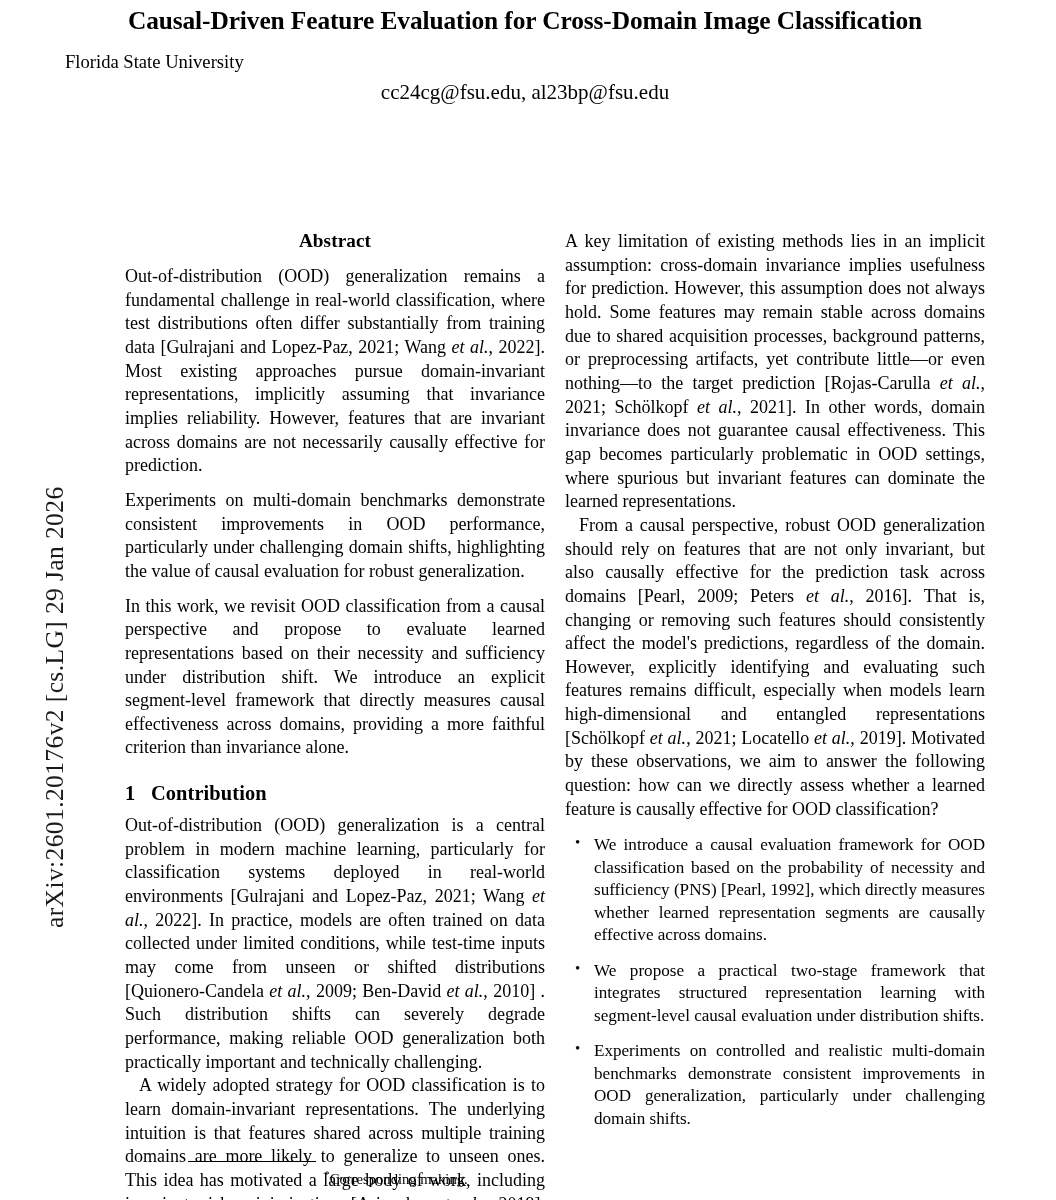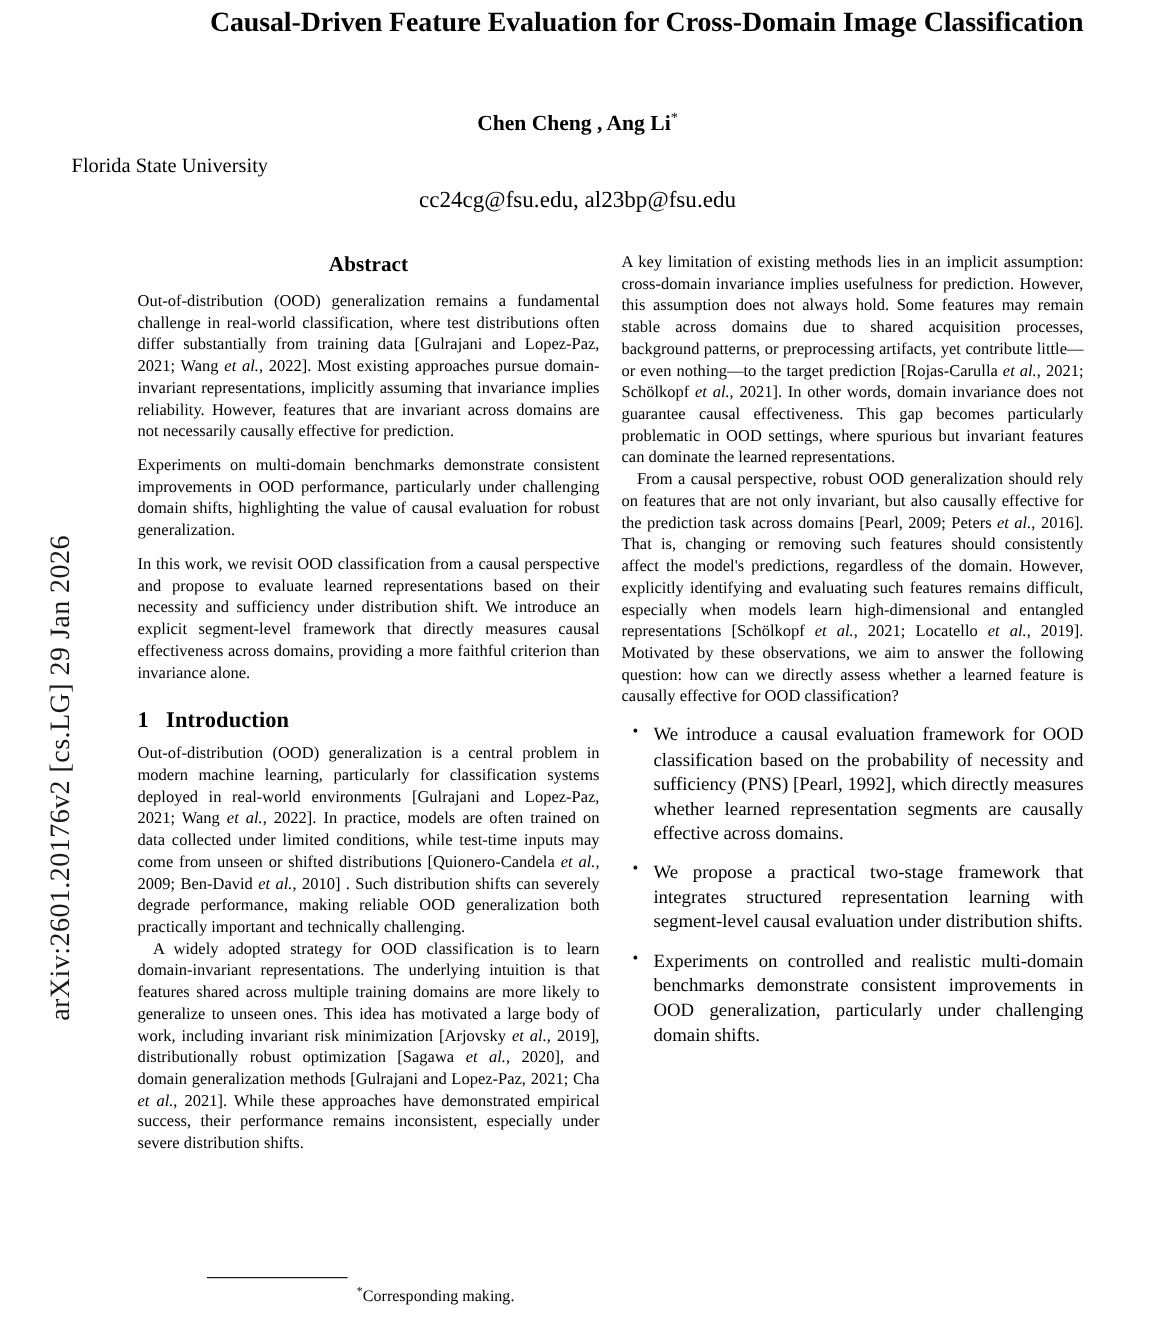--- a/index.html
+++ b/index.html
@@ -42,21 +42,21 @@
     position: absolute;
     left: 62px;
     top: 0;
     width: 994px;
     height: 1200px;
   }
 
   .paper-title {
     font-size: 25.4px;
     font-weight: bold;
-    text-align: right;
+    text-align: center;
     letter-spacing: -0.1px;
     margin: 0;
     padding-top: 5px;
     line-height: 1.22;
     width: 920px;
     margin-left: 3px;
   }
 
   .authors {
     text-align: center;
@@ -102,21 +102,21 @@
 
   .abstract-head {
     text-align: center;
     font-size: 19.2px;
     font-weight: bold;
     margin: 0 0 13px 0;
     letter-spacing: 0.1px;
   }
 
   p.body {
-    font-size: 15px;
+    font-size: 18px;
     line-height: 1.315;
     text-align: justify;
     text-justify: inter-word;
     margin: 0;
     hyphens: none;
   }
   p.body + p.body { text-indent: 14px; }
   p.noindent { text-indent: 0 !important; }
   p.gap-before { margin-top: 11px; }
 
@@ -178,39 +178,36 @@
 <body>
 
 <div class="arxiv-stamp">
   <div class="stamp-text">arXiv:2601.20176v2  [cs.LG]  29 Jan 2026</div>
 </div>
 
 <div class="page">
 
   <h1 class="paper-title">Causal-Driven Feature Evaluation for Cross-Domain Image Classification</h1>
 
-  <div class="authors">
-    <span>Chen Cheng ,  Ang Li</span><sup>*</sup>
-  </div>
 
   <div class="affiliation">Florida State University</div>
   <div class="emails">cc24cg@fsu.edu, al23bp@fsu.edu</div>
 
   <div class="columns">
 
     <div class="col col-left">
 
       <div class="abstract-head">Abstract</div>
 
       <p class="body noindent">Out-of-distribution (OOD) generalization remains a fundamental challenge in real-world classification, where test distributions often differ substantially from training data [Gulrajani and Lopez-Paz, 2021; Wang <em>et al.</em>, 2022]. Most existing approaches pursue domain-invariant representations, implicitly assuming that invariance implies reliability. However, features that are invariant across domains are not necessarily causally effective for prediction.</p>
       <p class="body gap-before noindent">Experiments on multi-domain benchmarks demonstrate consistent improvements in OOD performance, particularly under challenging domain shifts, highlighting the value of causal evaluation for robust generalization.</p>
       <p class="body gap-before noindent">In this work, we revisit OOD classification from a causal perspective and propose to evaluate learned representations based on their necessity and sufficiency under distribution shift. We introduce an explicit segment-level framework that directly measures causal effectiveness across domains, providing a more faithful criterion than invariance alone.</p>
 
       <div class="section-head">
-        <span class="num">1</span><span>Introduction</span>
+        <span class="num">1</span><span>Contribution</span>
       </div>
 
       <p class="body noindent">Out-of-distribution (OOD) generalization is a central problem in modern machine learning, particularly for classification systems deployed in real-world environments [Gulrajani and Lopez-Paz, 2021; Wang <em>et al.</em>, 2022]. In practice, models are often trained on data collected under limited conditions, while test-time inputs may come from unseen or shifted distributions [Quionero-Candela <em>et al.</em>, 2009; Ben-David <em>et al.</em>, 2010] . Such distribution shifts can severely degrade performance, making reliable OOD generalization both practically important and technically challenging.</p>
       <p class="body">A widely adopted strategy for OOD classification is to learn domain-invariant representations. The underlying intuition is that features shared across multiple training domains are more likely to generalize to unseen ones. This idea has motivated a large body of work, including invariant risk minimization [Arjovsky <em>et al.</em>, 2019], distributionally robust optimization [Sagawa <em>et al.</em>, 2020], and domain generalization methods [Gulrajani and Lopez-Paz, 2021; Cha <em>et al.</em>, 2021]. While these approaches have demonstrated empirical success, their performance remains inconsistent, especially under severe distribution shifts.</p>
 
       <div class="footnote-wrap">
         <div class="footnote-rule"></div>
         <div class="footnote-text">
           <sup>*</sup><span>Corresponding making.</span>
         </div>

